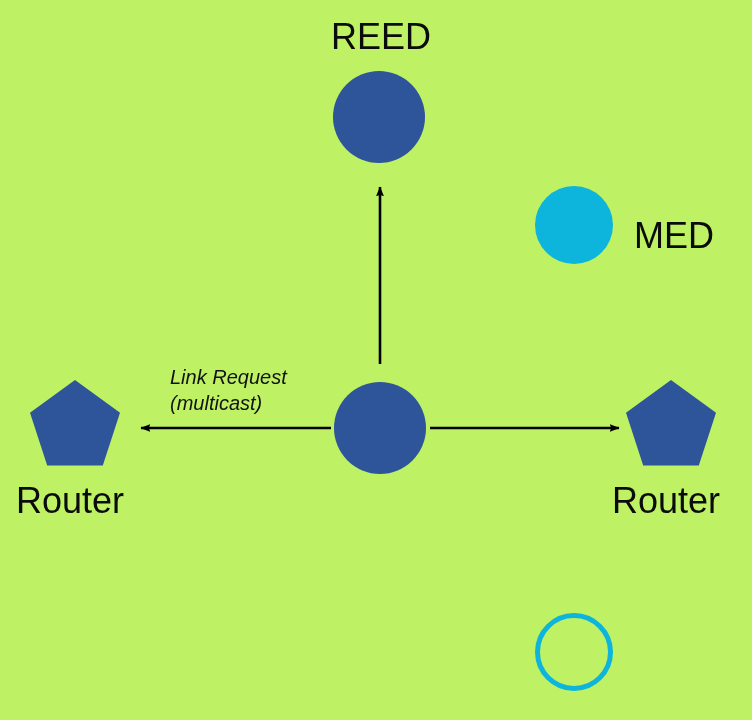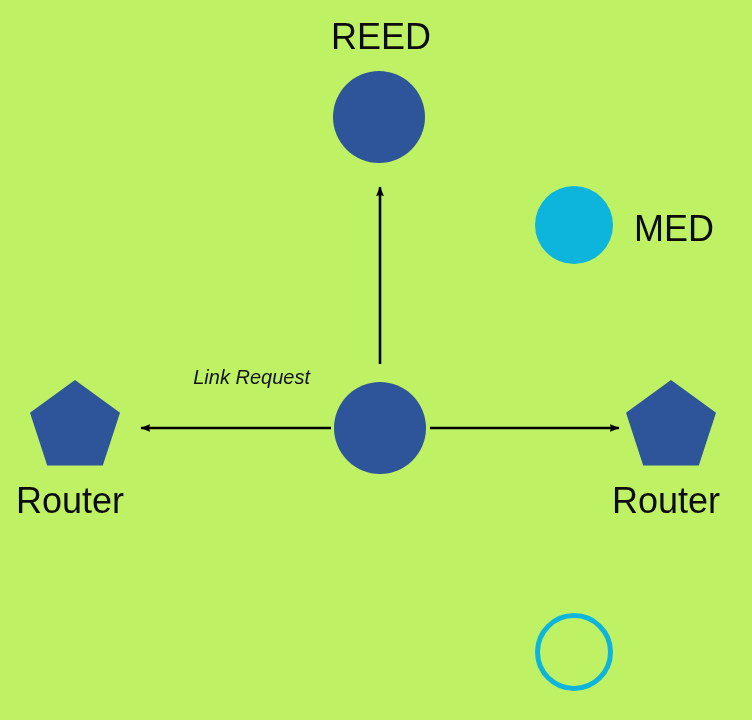--- a/index.html
+++ b/index.html
@@ -35,28 +35,28 @@
     line-height: 1;
     letter-spacing: 0px;
   }
   .edge-label {
     position: absolute;
     font-family: "Liberation Sans", sans-serif;
     font-size: 20px;
     font-style: italic;
     color: #121212;
     white-space: nowrap;
-    text-align: right;
+    text-align: left;
     line-height: 1.3;
   }
   .edge-label .line2 {
     display: block;
   }
   #label-reed   { left: 331px; top: 19px; }
-  #label-med    { left: 634px; top: 211px; }
+  #label-med    { left: 634px; top: 218px; }
   #label-sed    { left: 634px; top: 634px; }
   #label-router-left  { left: 16px;  top: 483px; }
   #label-router-right { left: 612px; top: 483px; }
   #label-link-request { left: 170px; top: 364px; width: 140px; margin-left: -0px; }
 </style>
 </head>
 <body>
 
 <div id="canvas">
 
@@ -97,15 +97,16 @@
 
   <div class="node-label" id="label-med">MED</div>
 
 
   <div class="node-label" id="label-router-left">Router</div>
 
   <div class="node-label" id="label-router-right">Router</div>
 
   <div class="edge-label" id="label-link-request">
     <span>Link Request</span>
+    <span class="line2">(multicast)</span>
   </div>
 
 </div>
 
 </body></html>

